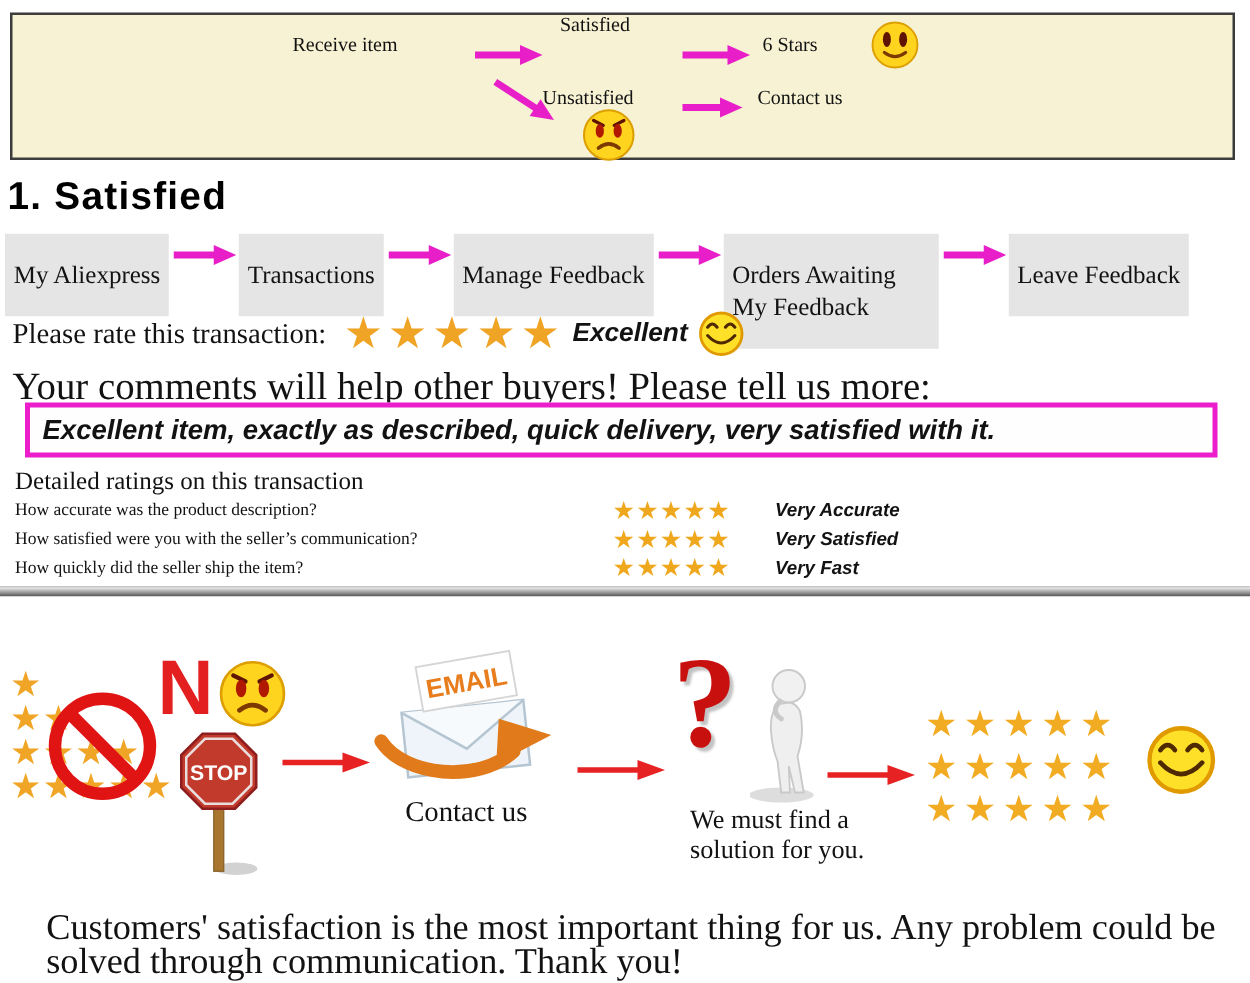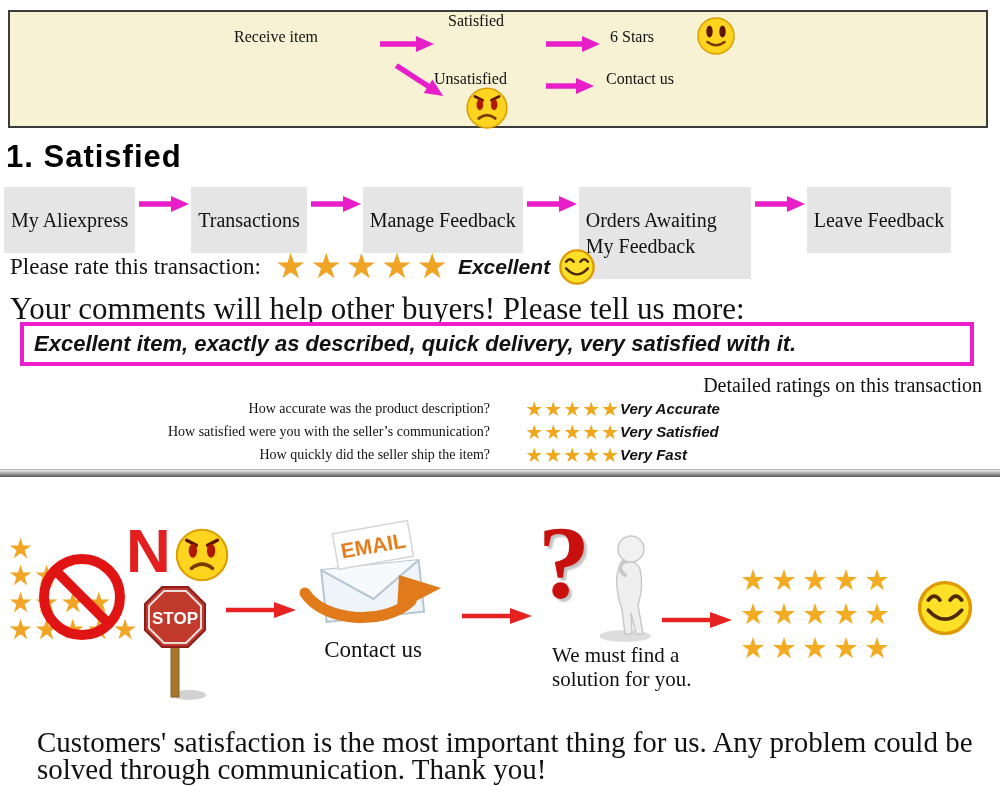--- a/index.html
+++ b/index.html
@@ -29,21 +29,21 @@
   .rstars{font-size:35px;color:#efa426;letter-spacing:4px;margin:0 6px 0 14px;line-height:38px;}
   .rvalue{font:italic bold 21px "Liberation Sans",sans-serif;margin-right:8px;}
 
   .cmt{position:absolute;top:291px;left:10px;font-size:31px;}
 
   .fb{position:absolute;top:322px;left:8px;width:926px;border:4px solid #ec1ecb;
       background:#fefefe;padding:5px 10px;
       font:italic bold 22px "Liberation Sans",sans-serif;white-space:nowrap;margin-left:12px;}
 
   
-  .det{position:absolute;top:374px;left:12px;width:970px;text-align:right;}
+  .det{position:absolute;top:374px;left:12px;width:970px;}
   .det-title{font-size:20px;height:23px;}
   .drow{display:flex;align-items:center;height:23px;}
   .dq{width:478px;font-size:14px;white-space:nowrap;}
   .dstars{width:130px;font-size:20px;color:#efa81e;letter-spacing:1px;}
   .dr{font:italic bold 15px "Liberation Sans",sans-serif;}
 
   .divider{position:absolute;top:469px;left:0;width:1000px;height:7px;
            background:linear-gradient(#f0f0f0,#555);border-top:1px solid #b5b5b5;}
 
   

